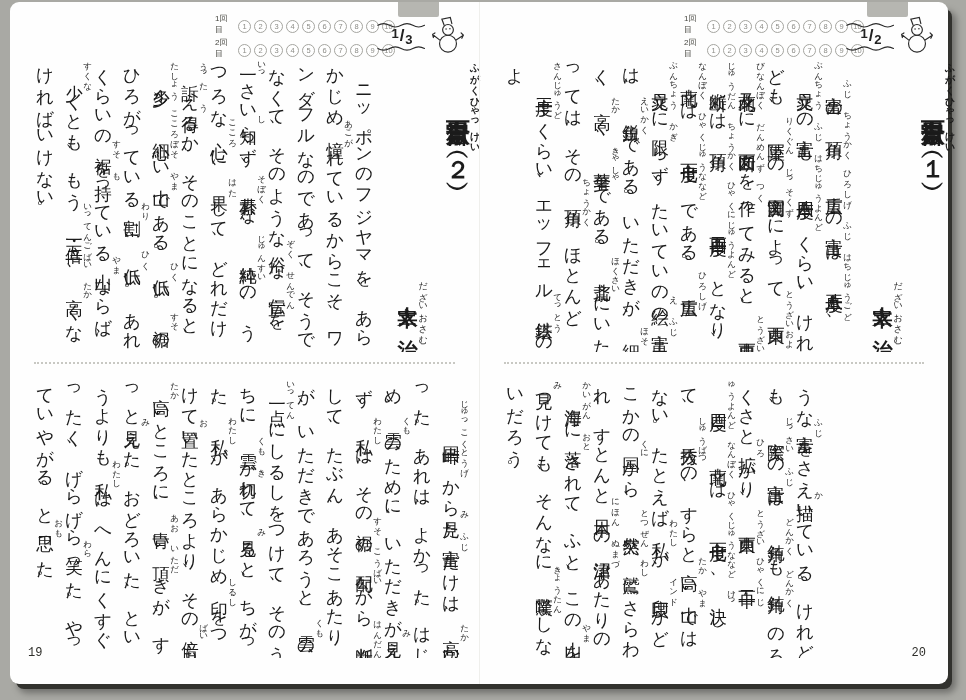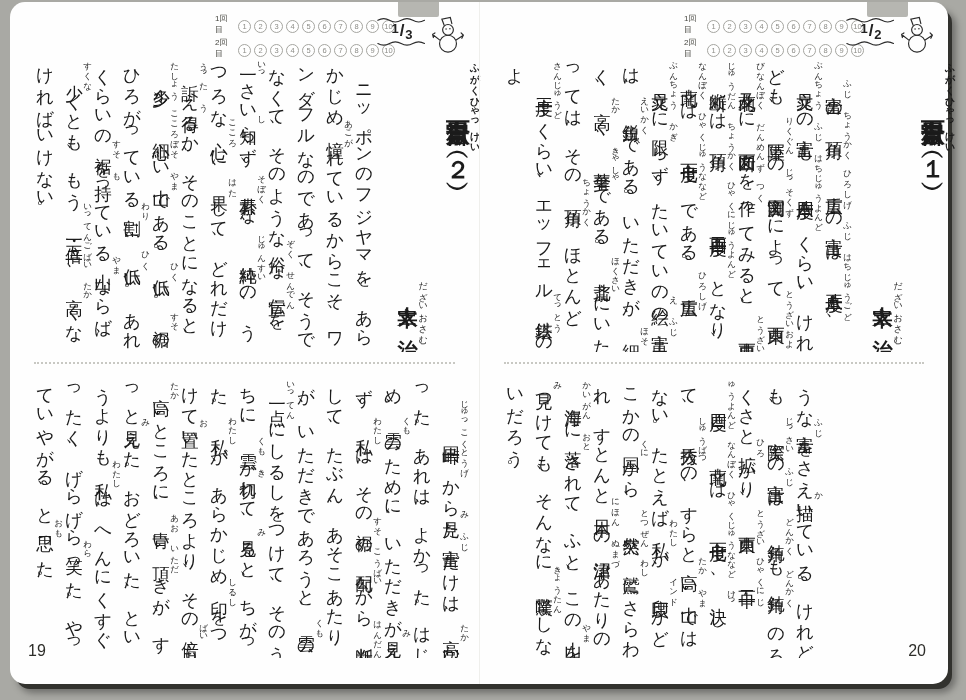--- a/index.html
+++ b/index.html
@@ -4,21 +4,21 @@
 <style>
   html,body{margin:0;padding:0;}
   body{
     width:966px;height:700px;overflow:hidden;position:relative;
     background:#a9a9a4;
     font-family:"Liberation Serif","DejaVu Serif",serif;
     color:#1b1b1b;
   }
   .book{
     position:absolute;left:10px;top:2px;width:938px;height:682px;
-    background:#fefefe;border-radius:15px;
+    background:#fefefe;border-radius:9px;
     box-shadow:5px 6px 0 -1px #32322e, 8px 9px 7px rgba(0,0,0,.35);
     display:flex;
   }
   .page{position:relative;width:50%;height:100%;box-sizing:border-box;padding:54px 20px 0 20px;}
   .page-right{border-left:1px solid #efefec;}
 
   
   .page-header{position:absolute;top:11px;right:84px;}
   .counter-row{display:flex;align-items:center;margin-bottom:2px;}
   .counter-label{
@@ -27,21 +27,21 @@
   }
   .circle{
     display:inline-flex;align-items:center;justify-content:center;
     width:13px;height:13px;border:1.2px solid #a5a5a0;border-radius:50%;
     font-family:"Liberation Sans","DejaVu Sans",sans-serif;
     font-size:7.5px;color:#8c8c87;margin-left:3px;background:#fff;box-sizing:border-box;
   }
   
   .tab{position:absolute;top:0;right:40px;width:41px;height:15px;background:#b6b6b1;border-radius:0 0 2px 2px;}
   
-  .badge{position:absolute;top:14px;right:14px;display:flex;gap:3px;}
+  .badge{position:absolute;top:14px;right:14px;display:flex;align-items:center;gap:3px;}
   .frac-wrap{display:flex;flex-direction:column;align-items:center;width:52px;}
   .fraction{
     font-family:"Liberation Sans","DejaVu Sans",sans-serif;
     font-weight:bold;color:#222;line-height:14px;padding:1px 0;
   }
   .frac-n{font-size:13px;position:relative;top:-3px;}
   .frac-s{font-size:17px;padding:0 1px;}
   .frac-d{font-size:13px;position:relative;top:3px;}
 
   
@@ -66,22 +66,22 @@
   .author-line rt{font-size:9px;font-weight:normal;}
   .body-text{
     display:block;font-size:17.5px;line-height:29px;
   }
   .body-text rt{font-size:8.5px;letter-spacing:0;}
   .indent{text-indent:1em;}
   ruby{ruby-align:center;}
 
   .page-number{
     position:absolute;bottom:24px;
-    font-family:Liberation Sans, sans-serif;
-    font-size:16px;color:#2e2e2a;
+    font-family:Liberation Mono, monospace;
+    font-size:12px;color:#2e2e2a;
   }
   .pn-left{left:18px;}
   .pn-right{right:22px;}
   .wavy{display:block;}
   .snowman{display:block;}
 </style>
 </head>
 <body>
 
 <div class="book">

